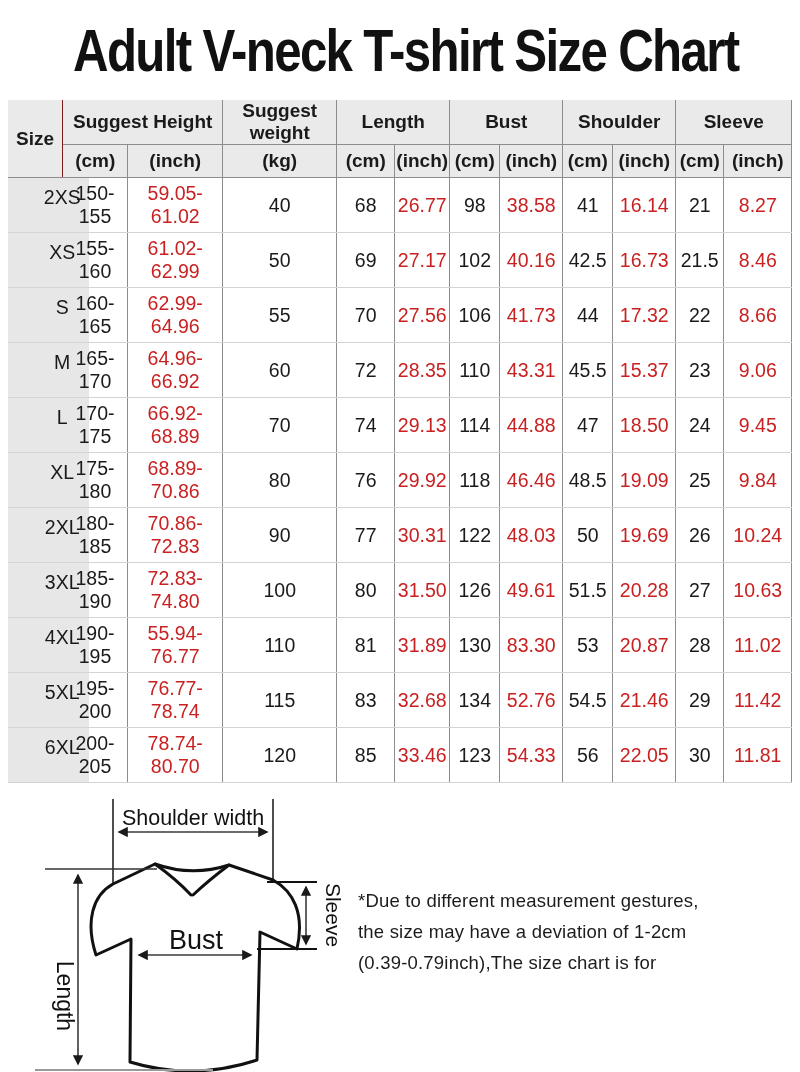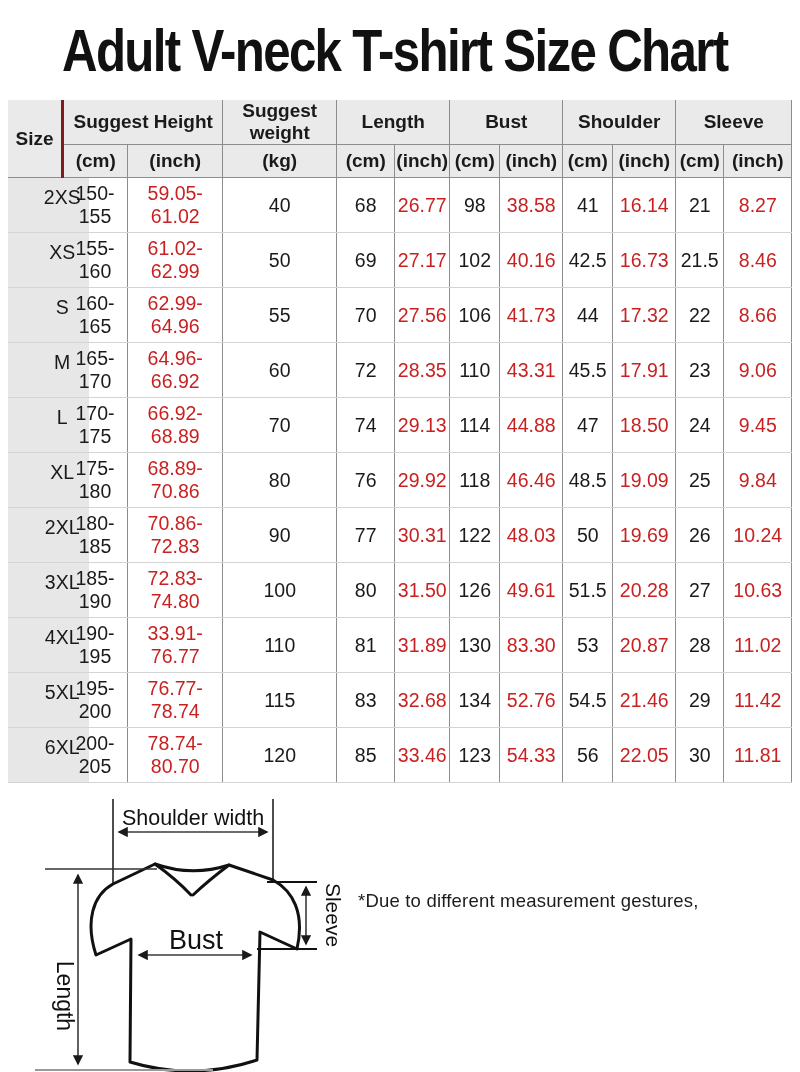--- a/index.html
+++ b/index.html
@@ -1,32 +1,32 @@
 <!DOCTYPE html>
 <html><head>
 <meta charset="utf-8">
 <style>
   html,body{margin:0;padding:0;background:#ffffff;}
   body{width:800px;height:1072px;overflow:hidden;font-family:"Liberation Sans",sans-serif;color:#1a1a1a;}
 
   
-  .title-wrap{height:100px;display:flex;align-items:center;justify-content:flex-end;}
+  .title-wrap{height:100px;display:flex;align-items:center;justify-content:flex-start;}
   .page-title{font-size:60px;font-weight:700;letter-spacing:-2px;color:#111;
     transform:scaleX(0.82);transform-origin:center;white-space:nowrap;}
 
   
   table.size-table{border-collapse:collapse;table-layout:fixed;width:784px;margin:0 auto;}
   .size-table th,.size-table td{padding:0;text-align:center;vertical-align:middle;}
   .size-table thead th{background:#eaeaea;font-weight:600;font-size:19px;color:#1a1a1a;
     border-bottom:1px solid #8d8d8d;}
   .size-table thead tr.gr th{height:34px;}
   .size-table thead tr.sub th{height:32px;}
   .size-table .v{border-left:1px solid #8d8d8d;}
   .size-table .vr{border-right:1px solid #8d8d8d;}
-  .size-table .size-head{border-right:3px solid #7f1d1d;}
+  .size-table .size-head{border-right:1px solid #7f1d1d;}
   .size-table tbody td{height:54px;font-size:19.5px;font-weight:500;
     border-bottom:1px solid #d4d4d4;}
   .red{color:#c92121;}
   .size-box{display:inline-block;background:#e7e7e7;width:53px;height:54px;line-height:38px;
     font-size:19.5px;font-weight:500;padding-left:28px;}
 
   
   .diagram{position:relative;width:800px;height:312px;}
   .diagram svg{position:absolute;left:0;top:0;}
   .note{position:absolute;left:358px;top:102px;width:432px;font-size:18.5px;font-weight:500;
@@ -124,21 +124,21 @@
       <tr>
         <td class=""><span class="size-box">M</span></td>
         <td class="">165-170</td>
         <td class="red v ">64.96-66.92</td>
         <td class="v ">60</td>
         <td class="v ">72</td>
         <td class="red v ">28.35</td>
         <td class="v ">110</td>
         <td class="red v ">43.31</td>
         <td class="v ">45.5</td>
-        <td class="red v ">17.91</td>
+        <td class="red v ">15.37</td>
         <td class="v ">23</td>
         <td class="red v vr">9.06</td>
       </tr>
       <tr>
         <td class=""><span class="size-box">L</span></td>
         <td class="">170-175</td>
         <td class="red v ">66.92-68.89</td>
         <td class="v ">70</td>
         <td class="v ">74</td>
         <td class="red v ">29.13</td>
@@ -187,21 +187,21 @@
         <td class="v ">126</td>
         <td class="red v ">49.61</td>
         <td class="v ">51.5</td>
         <td class="red v ">20.28</td>
         <td class="v ">27</td>
         <td class="red v vr">10.63</td>
       </tr>
       <tr>
         <td class=""><span class="size-box">4XL</span></td>
         <td class="">190-195</td>
-        <td class="red v ">33.91-76.77</td>
+        <td class="red v ">55.94-76.77</td>
         <td class="v ">110</td>
         <td class="v ">81</td>
         <td class="red v ">31.89</td>
         <td class="v ">130</td>
         <td class="red v ">83.30</td>
         <td class="v ">53</td>
         <td class="red v ">20.87</td>
         <td class="v ">28</td>
         <td class="red v vr">11.02</td>
       </tr>
@@ -265,14 +265,16 @@
     <text x="57" y="213" text-anchor="middle" font-size="23" fill="#111" transform="rotate(90 57 213)">Length</text>
 
     <line x1="267" y1="99" x2="317" y2="99" stroke="#111" stroke-width="2"></line>
     <line x1="257" y1="166" x2="317" y2="166" stroke="#111" stroke-width="2"></line>
     <line x1="306" y1="104" x2="306" y2="161" stroke="#3a3a3a" stroke-width="1.6" marker-start="url(#ah)" marker-end="url(#ah)"></line>
     <text x="326" y="132" text-anchor="middle" font-size="21" fill="#111" transform="rotate(90 326 132)">Sleeve</text>
   </svg>
 
   <div class="note">
     <div>*Due to different measurement gestures,</div>
+    <div>the size may have a deviation of 1-2cm</div>
+    <div>(0.39-0.79inch),The size chart is for</div>
   </div>
 </div>
 
 </body></html>

